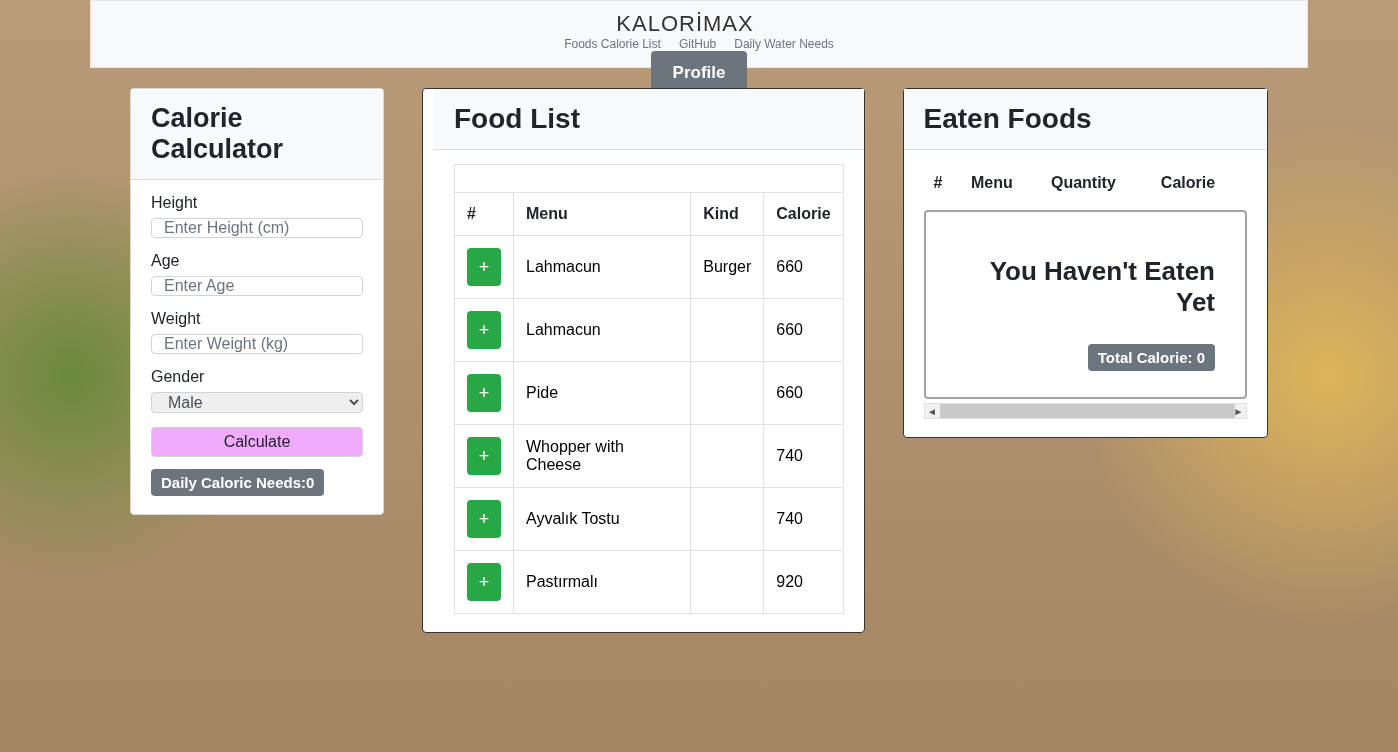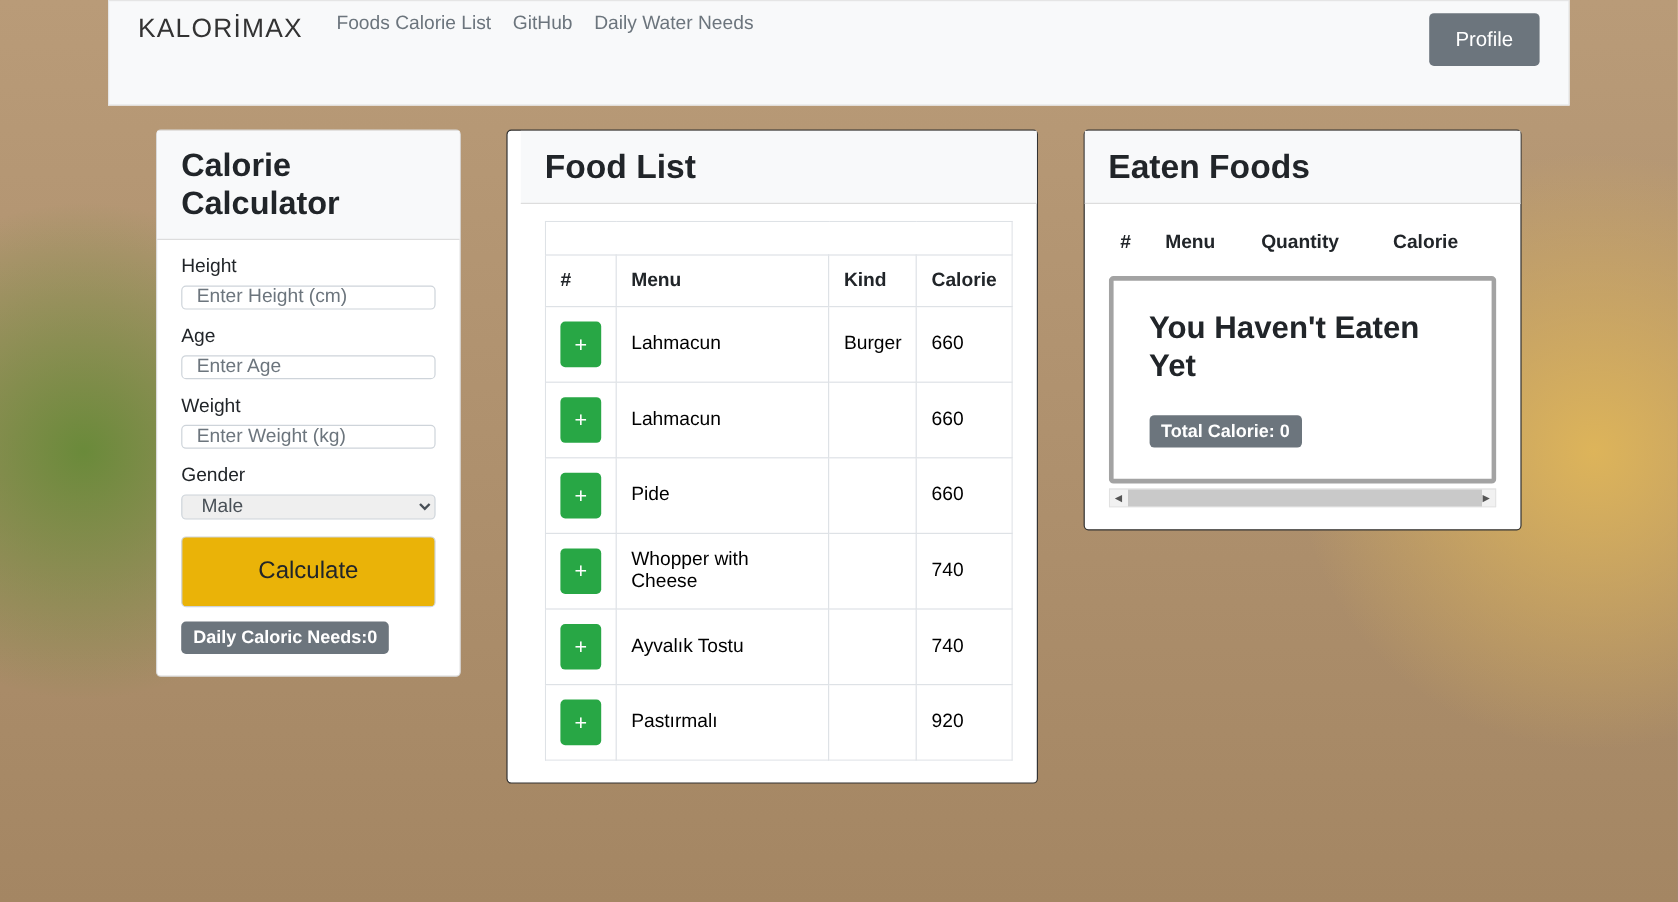--- a/index.html
+++ b/index.html
@@ -12,31 +12,32 @@
     background:
       radial-gradient(circle at 5% 50%, #6a8a3a 0, transparent 15%),
       radial-gradient(circle at 95% 50%, #ddb45a 0, transparent 18%),
       linear-gradient(180deg, #b99b78 0%, #a48663 100%);
     z-index:-1;
   }
   .navbar {
     margin: 0 90px;
     background: #f8f9fa;
     display:flex;
-    align-items:flex-start;
+    align-items:center;
     padding: 10px 24px;
-    height:88px;
+    height:68px;
     border:1px solid #e5e5e5;
+    flex-direction:column;
   }
   .brand { font-size:22px; color:#333; margin-right:28px; letter-spacing:1px; }
   .navlinks { display:flex; gap:18px; flex:1; }
-  .navlinks a { color:#6c757d; text-decoration:none; font-size:16px; }
+  .navlinks a { color:#6c757d; text-decoration:none; font-size:12px; }
   .profile-btn {
     background:#6c757d; color:#fff; padding:12px 22px; font-size:17px;
-    border:none; border-radius:4px;
+    border:none; border-radius:4px;font-weight:bold;
   }
 
   .cards-row {
     display:flex;
     gap:38px;
     padding: 20px 130px;
     align-items:flex-start;
   }
   .card {
     background:#fff; border:1px solid #333; border-radius:4px;
@@ -52,41 +53,41 @@
   .card.calc .card-header h2 { font-size:27px; line-height:1.15; }
   .card-body { padding:14px 20px 18px; }
 
   label { display:block; margin-bottom:6px; color:#212529; font-size:16px; }
   input.form, select.form {
     width:100%; padding:0 12px; font-size:16px; border:1px solid #ced4da; border-radius:4px;
     margin-bottom:14px; color:#495057;
   }
   input.form::placeholder { color:#6c757d; }
   .calc-btn {
-    width:100%; padding:17px; background:#eab308; border:1px solid #ced4da; border-radius:4px;
-    font-size:20px; color:#212529;
+    width:100%; padding:5px; background:#f0abfc; border:1px solid #ced4da; border-radius:4px;
+    font-size:16px; color:#212529;
   }
   .badge {
     display:inline-block; background:#6c757d; color:#fff; padding:5px 10px;
     border-radius:4px; font-size:15px; font-weight:600; margin-top:12px;
   }
 
   .food-scroll { height:450px; overflow:auto; }
   table { width:100%; border-collapse:collapse; }
   th, td { text-align:left; padding:12px 12px; border:1px solid #dee2e6; font-size:16px; vertical-align: middle;}
   th { font-weight:700; color:#212529; }
   .food-scroll thead tr:first-child th { height:28px; padding:4px; }
   .plus-btn {
     background:#28a745; color:#fff; width:34px; height:38px; border:none; border-radius:4px;
     font-size:18px; line-height:1; cursor:pointer;
   }
 
   .eaten table th, .eaten table td { border:none; padding:10px 10px; }
   .eaten .alert {
-    border:4px solid #a3a3a3; border-radius:4px; padding:24px 30px 26px; margin-top:8px;
+    border:2px solid #a3a3a3; border-radius:4px; padding:44px 30px 26px; margin-top:8px;text-align:right;
   }
   .eaten .alert h3 { margin:0 0 14px; font-size:26px; font-weight:600; color:#212529; }
   .eaten-scroll { overflow-x:auto; }
   .hscroll-track { height:16px; background:#f1f1f1; border:1px solid #e1e1e1; position:relative; margin-top:4px;}
   .hscroll-thumb { position:absolute; left:0; top:0; height:100%; width:92%; background:#c9c9c9;}
   .hscroll-arrow { position:absolute; top:0; height:100%; width:15px; display:flex; align-items:center; justify-content:center; font-size:10px; color:#555;}
   .hscroll-arrow.left{left:0;} .hscroll-arrow.right{right:0;}
 </style>
 </head>
 <body>

